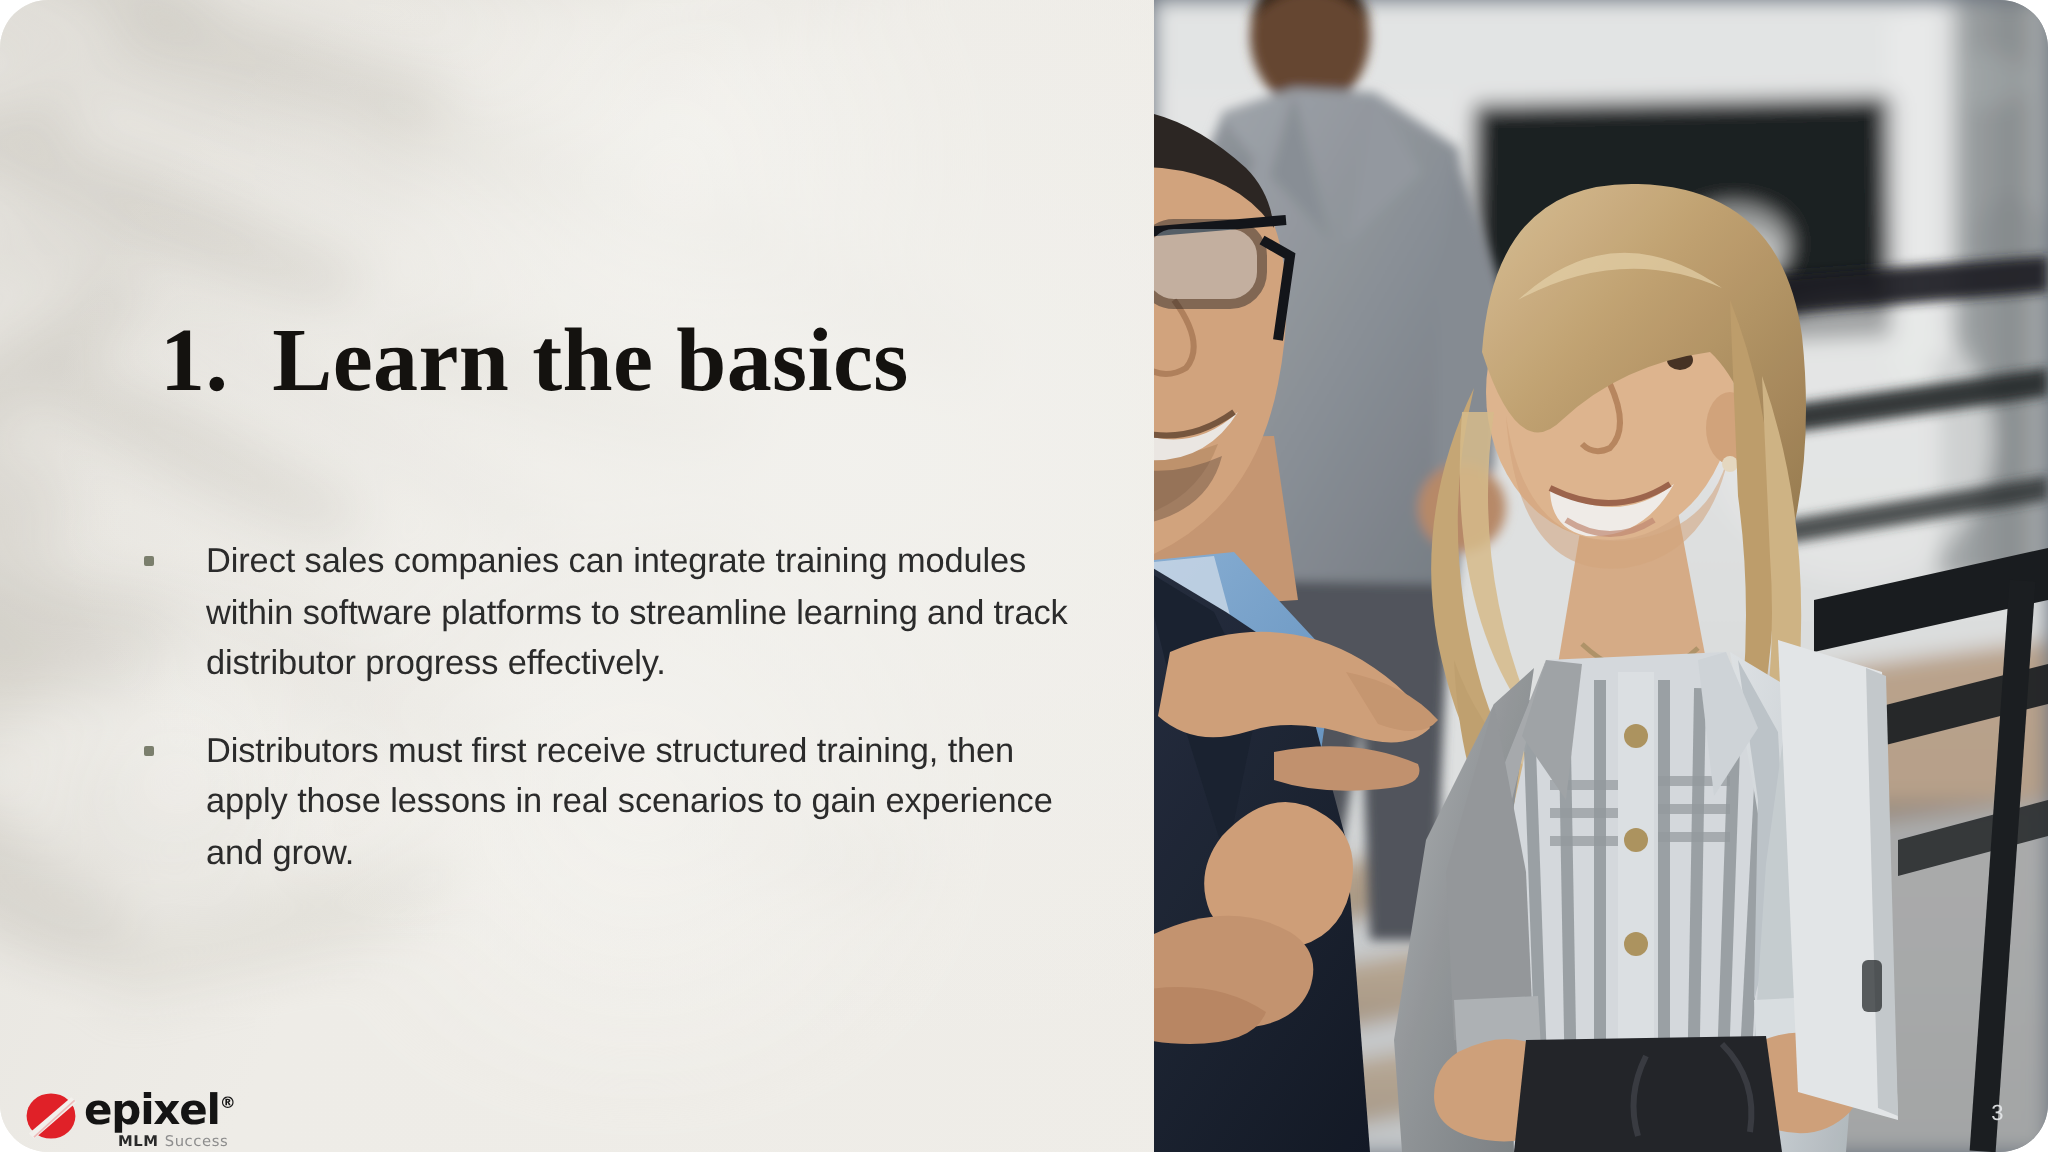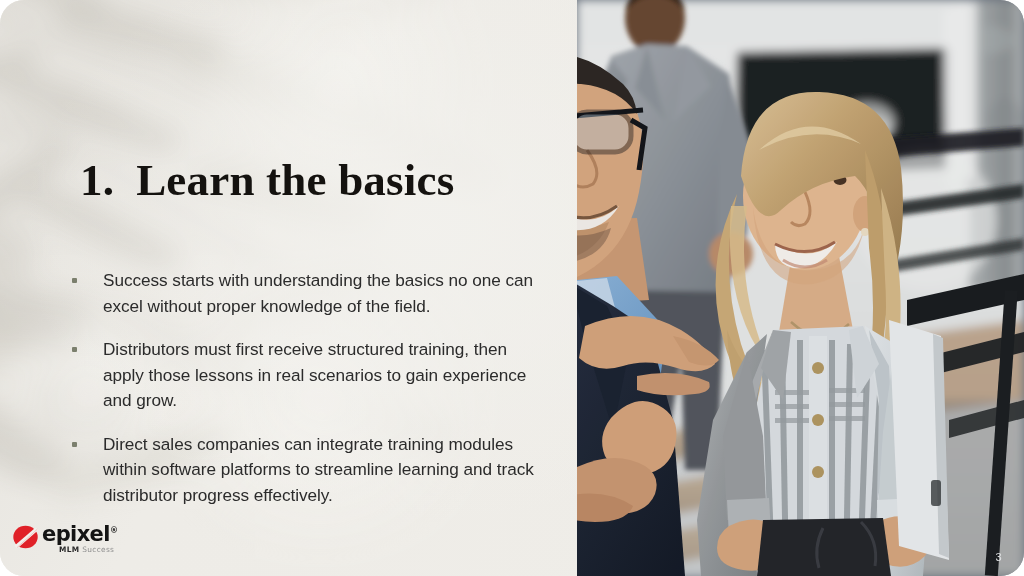--- a/index.html
+++ b/index.html
@@ -118,21 +118,21 @@
     font-size: 17.2px;
     line-height: 25.5px;
     color: #2b2b2b;
     letter-spacing: -0.05px;
   }
 
   
   .logo {
     position: absolute;
     left: 12px;
-    bottom: 24px;
+    bottom: 3px;
     display: flex;
     align-items: center;
     height: 30px;
   }
   .logo-mark {
     position: relative;
     width: 28px;
     height: 26px;
     margin-right: 2px;
     flex: 0 0 auto;
@@ -243,33 +243,29 @@
       <div class="lightwash" style="left:250px; top:330px; width:380px; height:300px;"></div>
       <div class="lightwash" style="left:100px; top:380px; width:220px; height:170px;"></div>
     </div>
 
     <div class="panel-wash"></div>
 
     <h1 class="title"><span class="num">1.</span><span class="txt">Learn the basics</span></h1>
 
     <div class="bullets">
 
+
       <div class="bullet-row">
         <span class="bullet-mark"></span>
-        <span class="bullet-text">Success starts with understanding the basics no one can excel without proper knowledge of the field.</span>
+        <span class="bullet-text">Direct sales companies can integrate training modules within software platforms to streamline learning and track distributor progress effectively.</span>
       </div>
 
       <div class="bullet-row">
         <span class="bullet-mark"></span>
         <span class="bullet-text">Distributors must first receive structured training, then apply those lessons in real scenarios to gain experience and grow.</span>
-      </div>
-
-      <div class="bullet-row">
-        <span class="bullet-mark"></span>
-        <span class="bullet-text">Direct sales companies can integrate training modules within software platforms to streamline learning and track distributor progress effectively.</span>
       </div>
 
     </div>
 
     <div class="logo">
       <span class="logo-mark">
         <svg width="28" height="26" viewBox="0 0 28 26" xmlns="http://www.w3.org/2000/svg">
           <ellipse cx="13.5" cy="13" rx="12.2" ry="11.3" fill="#e02128"></ellipse>
           <path d="M2.4 21.8 L23.6 3.6 L26.4 6.0 L5.2 24.4 Z" fill="#f2f0ec"></path>
           <path d="M5.0 23.6 L25.3 5.2" stroke="#e02128" stroke-width="0.8" fill="none" opacity="0.25"></path>

